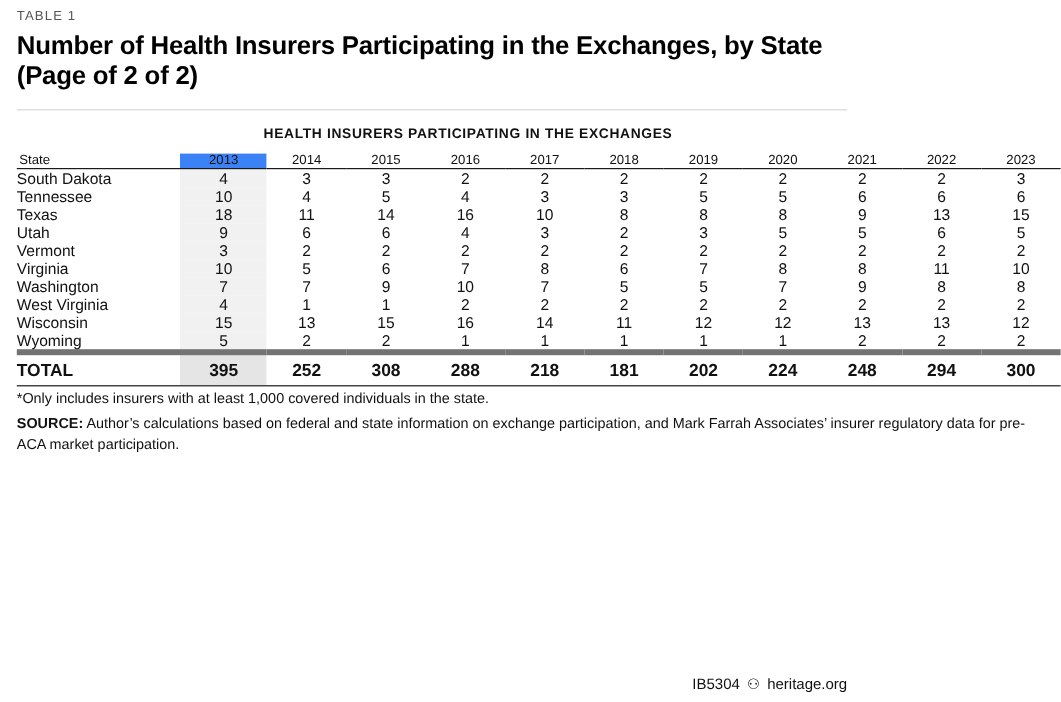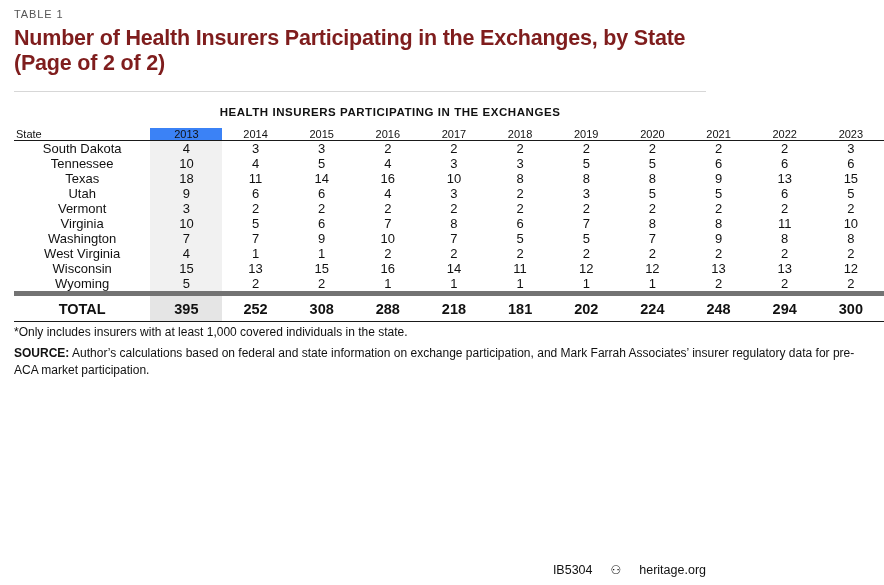--- a/index.html
+++ b/index.html
@@ -25,21 +25,21 @@
   .table-label {
     font-size: 11px;
     letter-spacing: 0.9px;
     color: #555555;
     font-weight: 400;
     margin: 0 0 6px 0;
   }
   .title {
     font-size: 21.5px;
     font-weight: bold;
-    color: #7f1d1d;
+    color: #000000;
     letter-spacing: -0.2px;
     margin: 0 0 16px 0;
     line-height: 1.15;
   }
   .rule-top {
     border-bottom: 1px solid #d7d7d7;
     margin: 0 0 14px 0;
   }
   .supertitle {
     text-align: center;
@@ -100,21 +100,21 @@
     line-height: 0;
     font-size: 0;
     padding: 0;
   }
   tbody td {
     font-size: 13px;
     padding: 3px 0;
     color: #111111;
   }
   td.state {
-    text-align: center;
+    text-align: left;
     padding-left: 2px;
     margin-left: 46px;
   }
   td.num {
     text-align: center;
   }
   td.pre {
     text-align: center;
     background: #f1f1f1;
   }
@@ -142,21 +142,21 @@
   }
   .notes .note-star { margin-bottom: 3px; }
   .notes b { font-weight: bold; }
   .footer {
     position: absolute;
     right: 14px;
     bottom: 8px;
     font-size: 12.5px;
     color: #111111;
     display: flex;
-    gap: 18px;
+    gap: 6px;
   }
   .footer .logo-mark {
     font-size: 12px;
   }
 </style>
 </head>
 <body>
 
 <div class="page">
 

